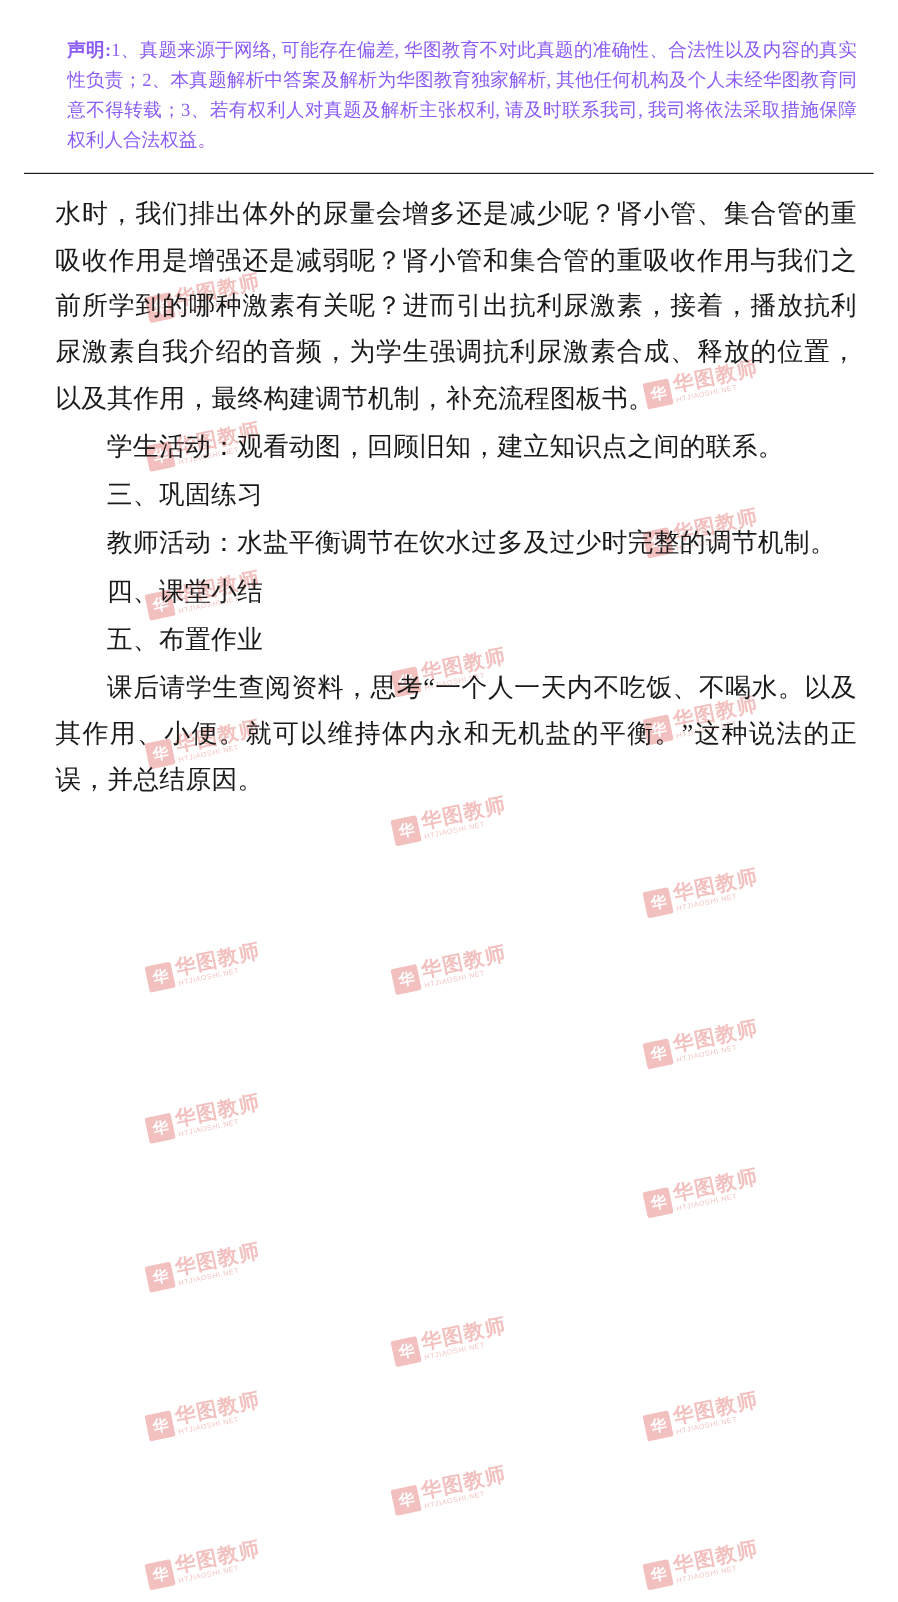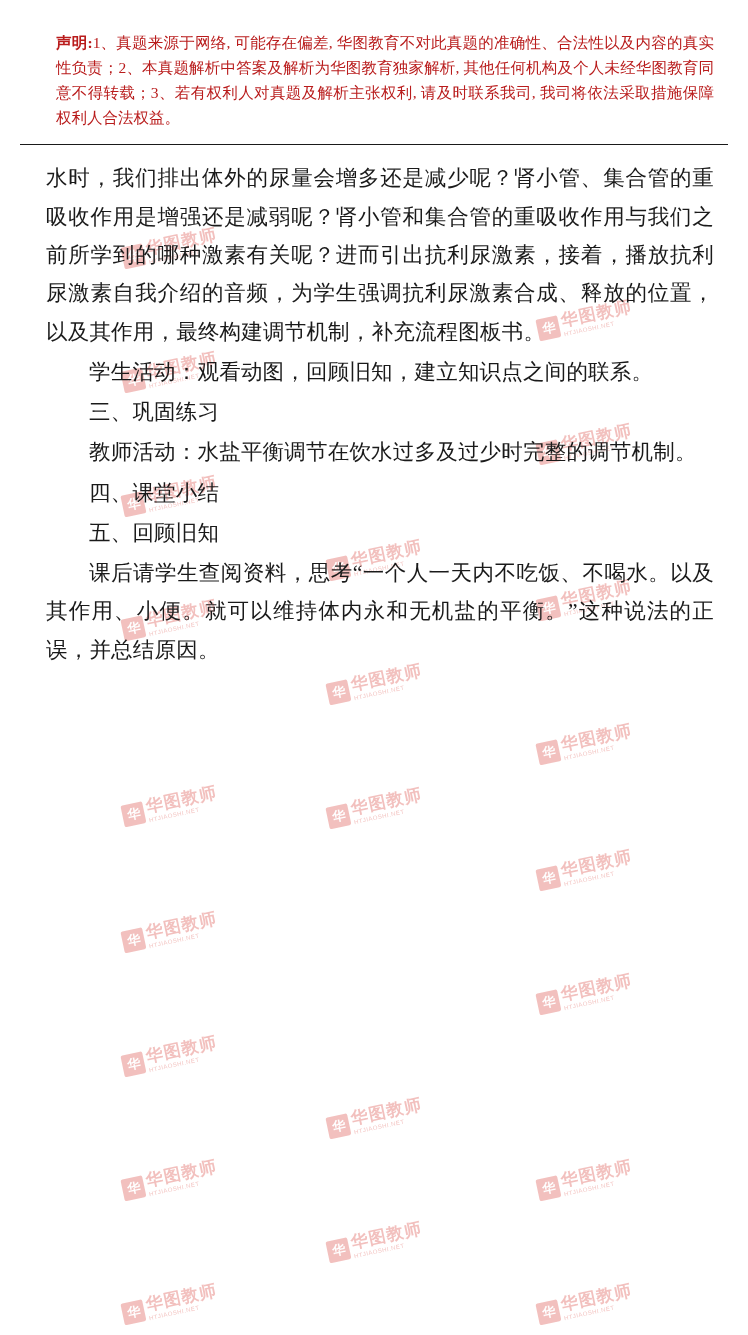--- a/index.html
+++ b/index.html
@@ -17,21 +17,21 @@
   }
   .page {
     position: relative;
     width: 748px;
     min-height: 1335px;
     box-sizing: border-box;
     padding: 0;
   }
   
   .disclaimer {
-    color: #b91c1c;
+    color: #8b5cf6;
     font-size: 15.5px;
     line-height: 1.62;
     padding: 30px 34px 8px 56px;
     text-align: justify;
     font-family: "Liberation Serif", "DejaVu Serif", serif;
     position: relative;
     z-index: 3;
   }
   .disclaimer .lead {
     font-weight: bold;
@@ -284,17 +284,17 @@
   </div>
 
   <hr class="rule">
 
   <div class="content">
       <p class="para">水时，我们排出体外的尿量会增多还是减少呢？肾小管、集合管的重吸收作用是增强还是减弱呢？肾小管和集合管的重吸收作用与我们之前所学到的哪种激素有关呢？进而引出抗利尿激素，接着，播放抗利尿激素自我介绍的音频，为学生强调抗利尿激素合成、释放的位置，以及其作用，最终构建调节机制，补充流程图板书。</p>
       <p class="para indent">学生活动：观看动图，回顾旧知，建立知识点之间的联系。</p>
       <p class="heading">三、巩固练习</p>
       <p class="para indent">教师活动：水盐平衡调节在饮水过多及过少时完整的调节机制。</p>
       <p class="heading">四、课堂小结</p>
-      <p class="heading">五、回顾旧知</p>
+      <p class="heading">五、布置作业</p>
       <p class="para indent">课后请学生查阅资料，思考“一个人一天内不吃饭、不喝水。以及其作用、小便。就可以维持体内永和无机盐的平衡。”这种说法的正误，并总结原因。</p>
     </div>
 
 </div>
 
 </body></html>

